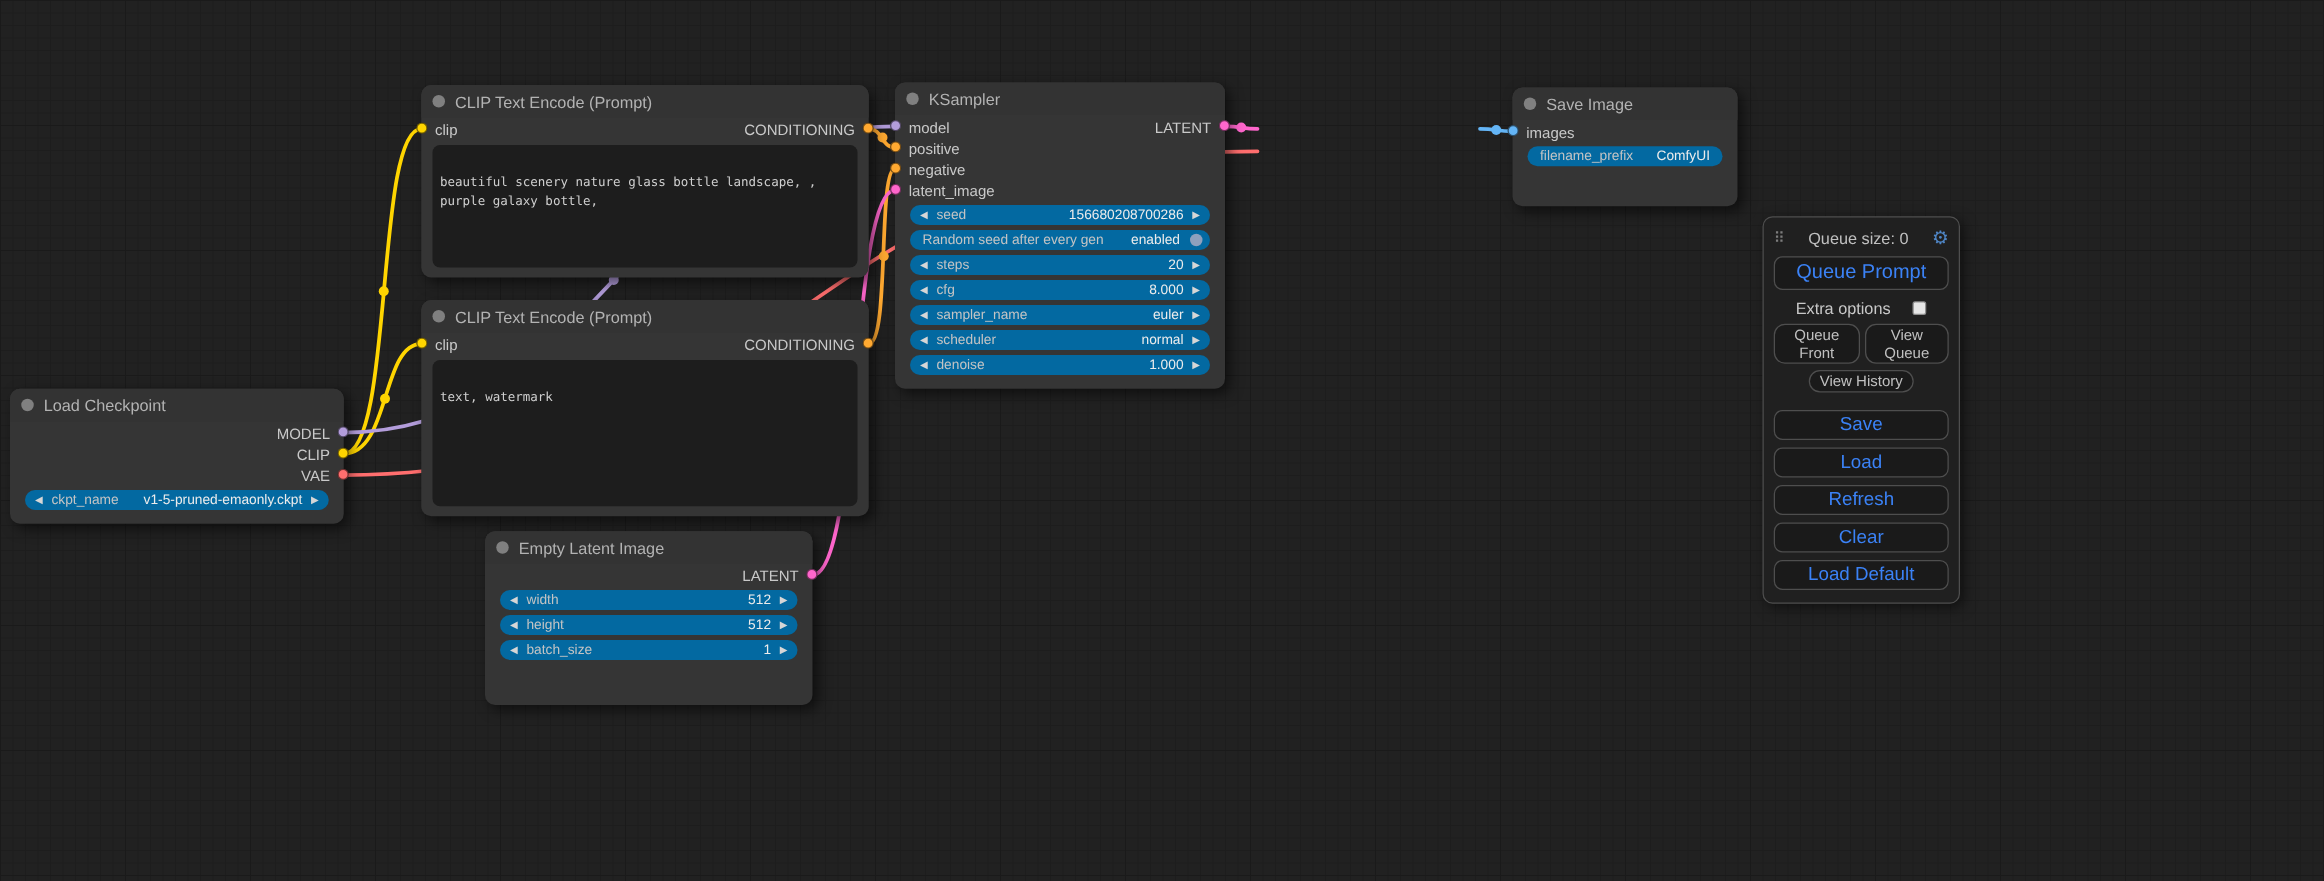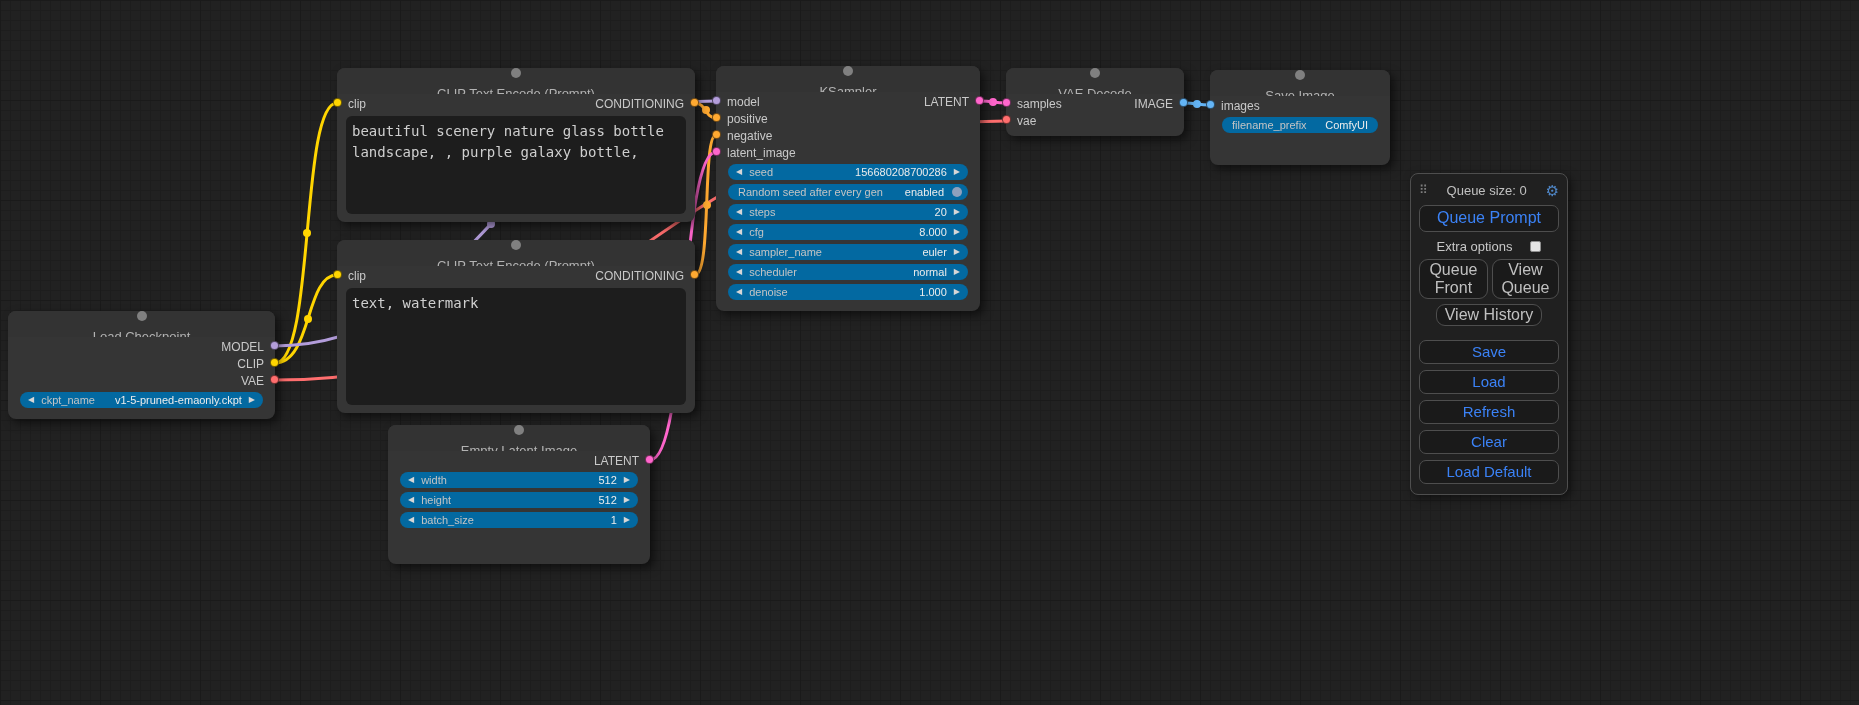--- a/index.html
+++ b/index.html
@@ -19,21 +19,21 @@
   svg.wires path { fill:none; stroke-width:3; stroke-linecap:round; }
 
   
   .node {
     position:absolute; z-index:2; background:#353535; border-radius:8px;
     box-shadow:4px 4px 10px rgba(0,0,0,.55); color:#b8b8b8;
   }
   .node-title {
     height:26px; display:flex; align-items:center; gap:8px; padding:0 9px;
     background:#333333; border-radius:8px 8px 0 0; font-size:13px; color:#b3b3b3;
-    white-space:nowrap; overflow:hidden;flex-direction:column;
+    white-space:nowrap; overflow:hidden;
   }
   .title-dot { width:10px; height:10px; border-radius:50%; flex:0 0 auto; }
   .slot-row { position:relative; height:17px; display:flex; align-items:flex-end; padding:0 11px; font-size:12px; color:#c9c9c9; }
   .slot-row .spacer { flex:1; }
   .out-row { justify-content:flex-end; }
   .dot { width:9px; height:9px; border-radius:50%; border:1px solid rgba(0,0,0,.55); position:absolute; top:calc(50% - 4.5px); }
   .dot.in  { left:-4px; }
   .dot.out { right:-4px; }
   .slot-label { white-space:nowrap; }
 
@@ -44,22 +44,22 @@
   }
   .widget .arrow  { font-size:8px; color:#d6d6d6; line-height:1; }
   .widget .wname  { margin-left:7px; }
   .widget .wvalue { margin-left:auto; margin-right:7px; color:#ececec; }
   .widget.no-arrows .wname  { margin-left:2px; }
   .widget.no-arrows .wvalue { margin-right:2px; }
   .toggle-dot { width:10px; height:10px; border-radius:50%; margin-left:6px; margin-right:-2px; flex:0 0 auto; }
 
   .prompt-box {
     position:absolute; left:9px; right:9px; top:48px; bottom:8px;
-    background:#1d1d1d; border-radius:6px; padding:5px 6px;
-    font-family:"DejaVu Sans Mono", monospace; font-size:14px; line-height:1.5;
+    background:#1d1d1d; border-radius:6px; padding:23px 6px;
+    font-family:"DejaVu Sans Mono", monospace; font-size:10px; line-height:1.5;
     color:#cfcfcf; white-space:pre-wrap; overflow:hidden;
   }
 
   
   .menu {
     position:absolute; left:1410px; top:173px; width:158px; z-index:3;
     background:#202020; border:1px solid #4e4e4e; border-radius:8px;
     padding:7px 8px 10px; color:#c8c8c8; box-shadow:3px 3px 10px rgba(0,0,0,.5);
   }
   .menu-header { display:flex; align-items:center; height:18px; margin-bottom:3px; }
@@ -70,21 +70,21 @@
     display:block; width:100%; background:#1a1a1a; border:1px solid #4e4e4e;
     border-radius:7px; color:#3b82f6; font-size:15px; padding:2px 0 3px;
     margin-top:6px; font-family:inherit; text-align:center; cursor:pointer;
   }
   .btn.big { font-size:16px; padding:3px 0 4px; }
   .extra-row { display:flex; align-items:center; justify-content:center; gap:18px; margin-top:7px; font-size:13px; }
   .checkbox { width:11px; height:11px; background:#e6e6e6; border:1px solid #8f8f8f; border-radius:2px; cursor:pointer; }
   .pill-row { display:flex; gap:4px; margin-top:5px; justify-content:center; }
   .pill {
     background:#1a1a1a; border:1px solid #4e4e4e; border-radius:9px;
-    color:#c0c0c0; font-size:16px; padding:1px 8px; font-family:inherit; cursor:pointer;
+    color:#c0c0c0; font-size:12px; padding:1px 8px; font-family:inherit; cursor:pointer;
   }
   .menu-gap { height:8px; }
 </style>
 </head>
 <body>
 
 <div class="canvas">
 
   <svg class="wires" width="1859" height="705">
 
@@ -260,37 +260,20 @@
       <span class="arrow">▶</span>
     </div>
     <div class="widget">
       <span class="arrow">◀</span>
       <span class="wname">denoise</span>
       <span class="wvalue">1.000</span>
       <span class="arrow">▶</span>
     </div>
   </div>
 
-  <div class="node" style="left:1006px; top:68px; width:178px; height:68px;">
-    <div class="node-title">
-      <span class="title-dot" style="background: rgb(128, 128, 128);"></span>
-      <span>VAE Decode</span>
-    </div>
-    <div class="slot-row">
-      <span class="dot in" style="background: rgb(255, 102, 204);"></span>
-      <span class="slot-label">samples</span>
-      <span class="spacer"></span>
-      <span class="slot-label">IMAGE</span>
-      <span class="dot out" style="background: rgb(100, 181, 246);"></span>
-    </div>
-    <div class="slot-row">
-      <span class="dot in" style="background: rgb(255, 110, 110);"></span>
-      <span class="slot-label">vae</span>
-    </div>
-  </div>
 
   <div class="node" style="left:1210px; top:70px; width:180px; height:95px;">
     <div class="node-title">
       <span class="title-dot" style="background: rgb(128, 128, 128);"></span>
       <span>Save Image</span>
     </div>
     <div class="slot-row">
       <span class="dot in" style="background: rgb(100, 181, 246);"></span>
       <span class="slot-label">images</span>
     </div>

